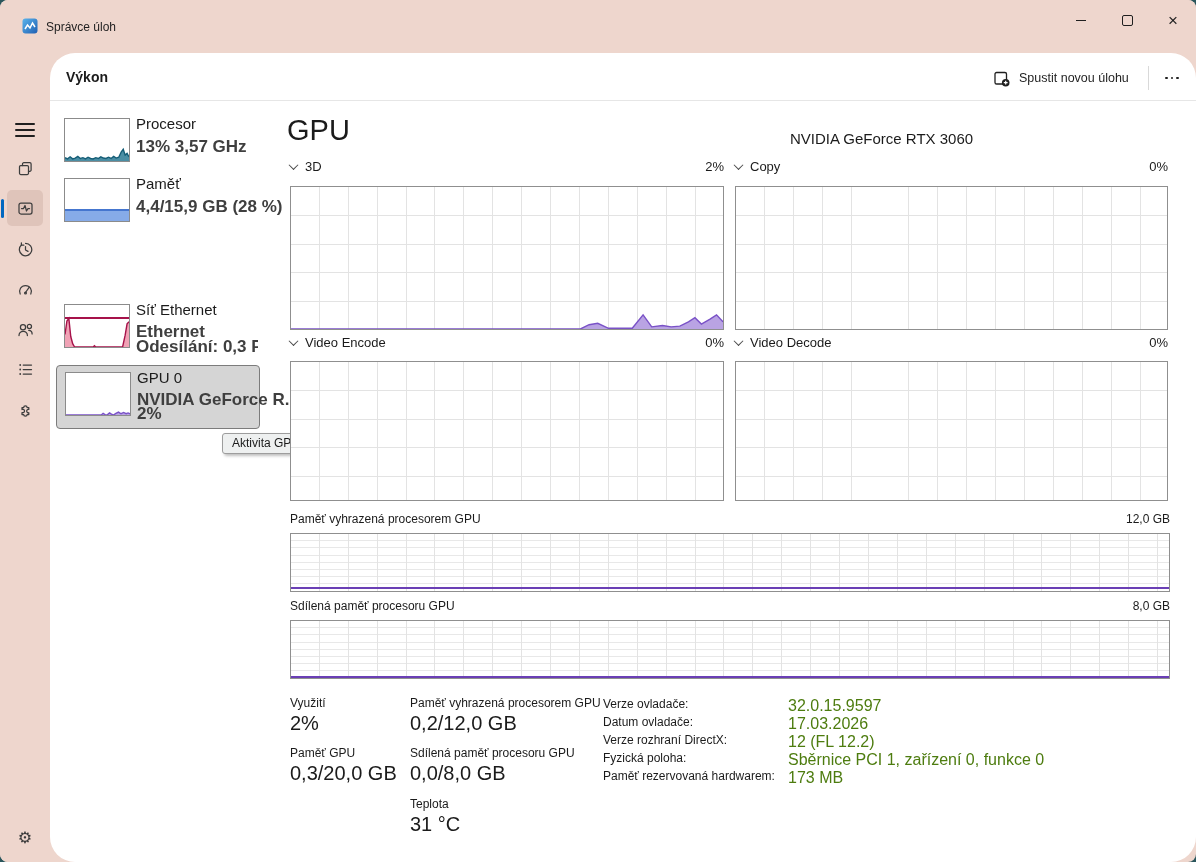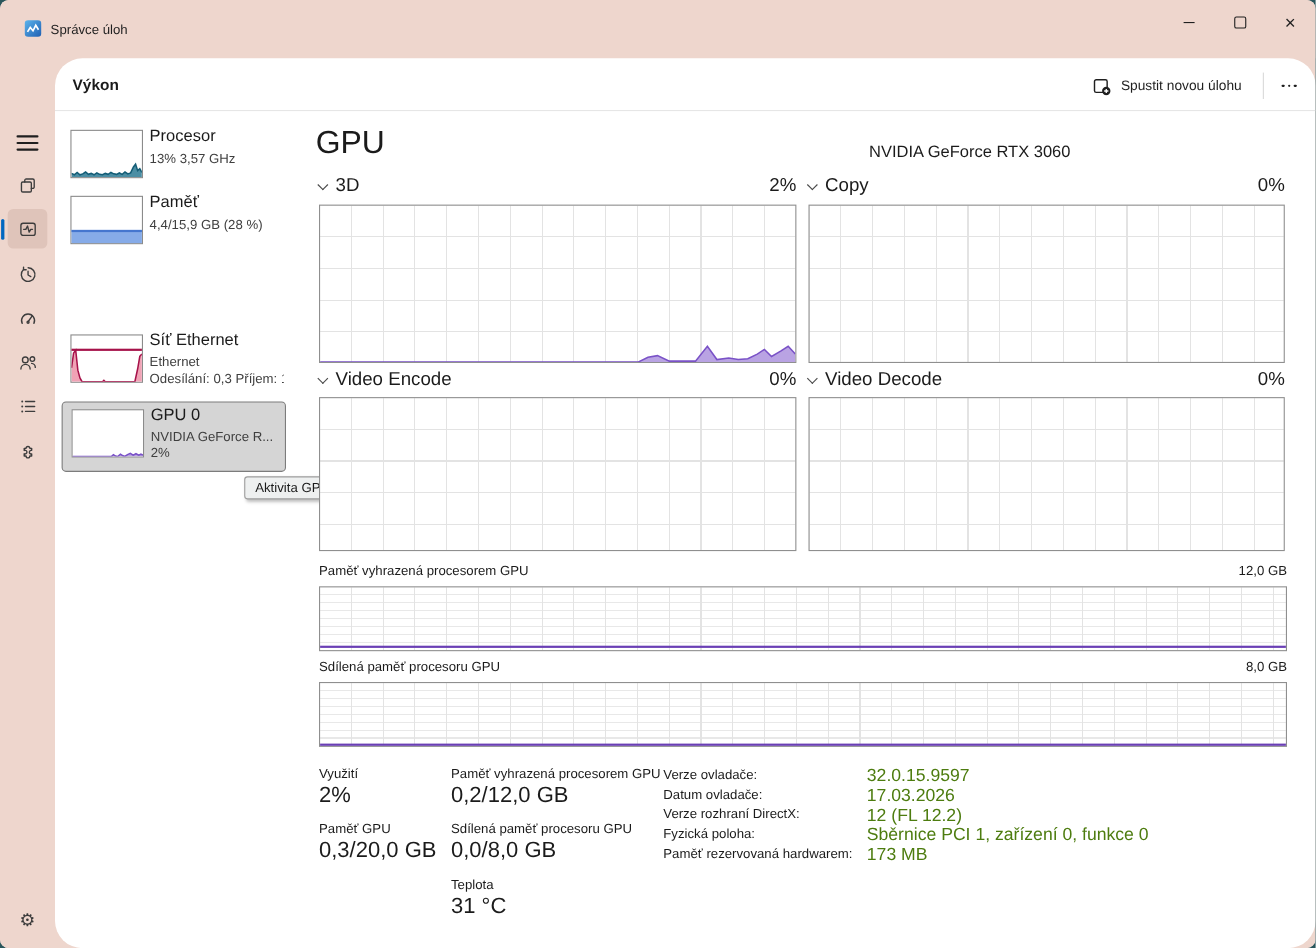--- a/index.html
+++ b/index.html
@@ -30,25 +30,25 @@
   .runtask{left:935px;top:10px;height:30px;display:flex;align-items:center;gap:9px;padding:0 8px;border-radius:4px;color:#1f1f1f;font-size:12.5px;cursor:default;}
   .vsep{left:1098px;top:13px;width:1px;height:24px;background:#d9d9d9;}
   .dots{left:1106px;top:12px;width:32px;height:26px;display:flex;align-items:center;justify-content:center;gap:3px;}
   .dots i{width:2.6px;height:2.6px;border-radius:50%;background:#1f1f1f;}
   
   .side-item{left:6px;width:204px;cursor:default;}
   .side-item.sel{background:#d5d5d5;border:1px solid #7c7c7c;border-radius:4px;}
   .mini{left:8px;top:6px;width:66px;height:44px;background:#fff;border:1px solid #8b8b8b;box-sizing:border-box;}
   .mini svg{position:absolute;inset:0;width:100%;height:100%;}
   .side-title{left:80px;top:3px;font-size:15px;color:#1b1b1b;white-space:nowrap;}
-  .side-sub{left:80px;font-size:12px;color:#3f3f3f;white-space:nowrap;}
+  .side-sub{left:80px;font-size:17px;color:#3f3f3f;white-space:nowrap;font-weight:bold;}
   .tooltip{left:222px;top:433px;background:#eef0f0;border:1px solid #9d9d9d;border-radius:3px;
            padding:2px 9px 3px;font-size:12px;color:#1b1b1b;box-shadow:2px 2px 3px rgba(0,0,0,.25);}
   .gpu-name{left:790px;width:380px;top:130px;text-align:left;font-size:15px;color:#1b1b1b;}
-  .chart-hdr{display:flex;justify-content:space-between;align-items:center;font-size:17px;color:#1b1b1b;}
+  .chart-hdr{display:flex;justify-content:space-between;align-items:center;font-size:13px;color:#1b1b1b;}
   .chart-hdr .lbl{display:flex;align-items:center;}
   .chev{display:inline-block;width:6px;height:6px;border-left:1.3px solid #4a4a4a;border-bottom:1.3px solid #4a4a4a;
         transform:rotate(-45deg) translate(1px,-1px);margin-right:8px;}
   .chart{background:
       repeating-linear-gradient(to right,transparent 0 27.9px,#e3e3e3 27.9px 28.9px),
       repeating-linear-gradient(to bottom,transparent 0 27.8px,#e3e3e3 27.8px 28.8px),
       #fff;
       border:1px solid #8f8f8f;box-sizing:border-box;}
   .memchart{background:
       repeating-linear-gradient(to right,transparent 0 27.9px,#e3e3e3 27.9px 28.9px),

